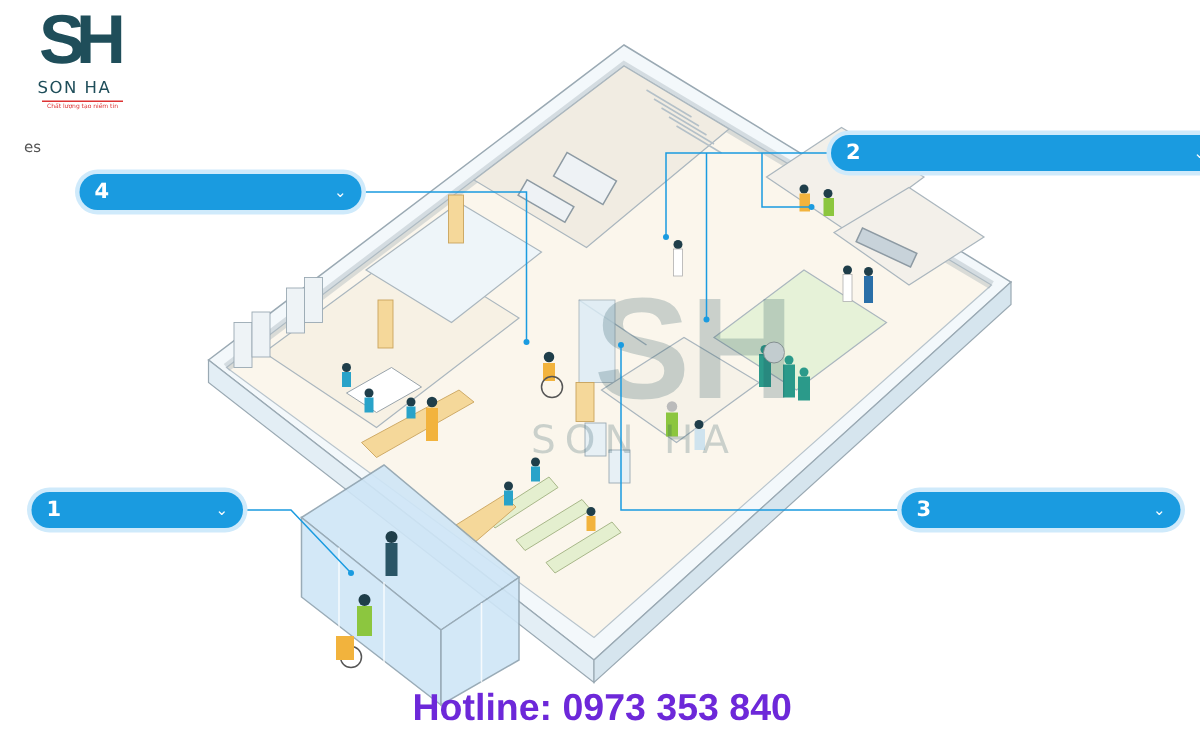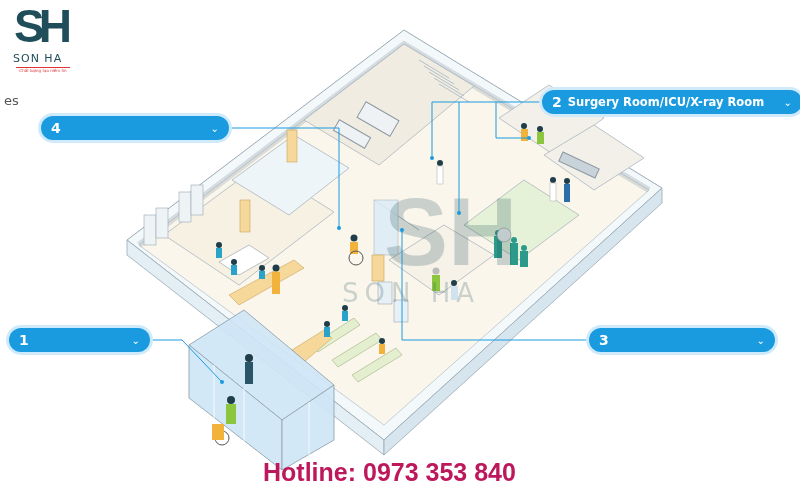--- a/index.html
+++ b/index.html
@@ -1,26 +1,26 @@
 <!DOCTYPE html>
 <html><head>
 <meta charset="utf-8">
 <style>
   html,body{margin:0;padding:0;background:#ffffff;}
   body{width:800px;height:500px;position:relative;overflow:hidden;font-family:"DejaVu Sans",sans-serif;}
   .logo{position:absolute;left:4px;top:2px;width:70px;height:70px;}
   .logo .mark{position:absolute;left:6px;top:0;font-family:"Liberation Sans",sans-serif;font-weight:bold;font-size:46px;color:#1f4e5a;letter-spacing:-6px;line-height:48px;}
   .logo .brand{position:absolute;left:5px;top:50px;font-family:"DejaVu Sans",sans-serif;font-size:11px;color:#1f4e5a;letter-spacing:1px;}
   .logo .tag{position:absolute;left:8px;top:65px;width:54px;border-top:1px solid #d33;font-size:4px;color:#d33;text-align:center;line-height:5px;}
-  .side-text{position:absolute;left:0;top:93px;font-size:13px;color:#555;text-align:center;}
-  .stage{position:absolute;left:4px;top:0;width:644px;height:500px;}
+  .side-text{position:absolute;left:0;top:93px;font-size:10px;color:#555;text-align:center;}
+  .stage{position:absolute;left:16px;top:0;width:644px;height:500px;}
   .pill{position:absolute;height:24px;border-radius:14px;background:#1a9be0;color:#fff;box-shadow:0 0 0 3px #cfeafb;display:flex;align-items:center;font-family:"DejaVu Sans",sans-serif;font-weight:bold;font-size:12px;padding:0 10px;box-sizing:border-box;cursor:pointer;}
   .pill .num{font-size:14px;margin-right:10px;}
   .pill .chev{margin-left:auto;font-size:10px;font-weight:normal;}
-  .hotline{position:absolute;left:259px;top:458px;font-family:"Liberation Sans",sans-serif;font-weight:bold;font-size:25px;color:#be185d;}
+  .hotline{position:absolute;left:259px;top:458px;font-family:"Liberation Sans",sans-serif;font-weight:bold;font-size:25px;color:#6d28d9;}
 </style>
 </head>
 <body>
 
 <div class="stage">
 
   <div class="logo">
     <div class="mark">SH</div>
     <div class="brand">SON HA</div>
     <div class="tag">Chất lượng tạo niềm tin</div>
@@ -173,21 +173,20 @@
   </svg>
 
   <div class="pill" style="left:5px;top:328px;width:141px;">
     <span class="num">1</span>
     <span style="margin-left:8px;margin-top:40px;">Entrance</span>
     <span class="chev">⌄</span>
   </div>
 
   <div class="pill" style="left:538px;top:90px;width:260px;">
     <span class="num" style="margin-right:6px;">2</span>
-    <span style="font-size:11.5px;">Surgery Room/ICU/X-ray Room</span>
     <span class="chev">⌄</span>
   </div>
 
   <div class="pill" style="left:585px;top:328px;width:186px;">
     <span class="num" style="margin-right:7px;">3</span>
     <span class="chev">⌄</span>
   </div>
 
   <div class="pill" style="left:37px;top:116px;width:188px;">
     <span class="num" style="margin-right:8px;">4</span>

